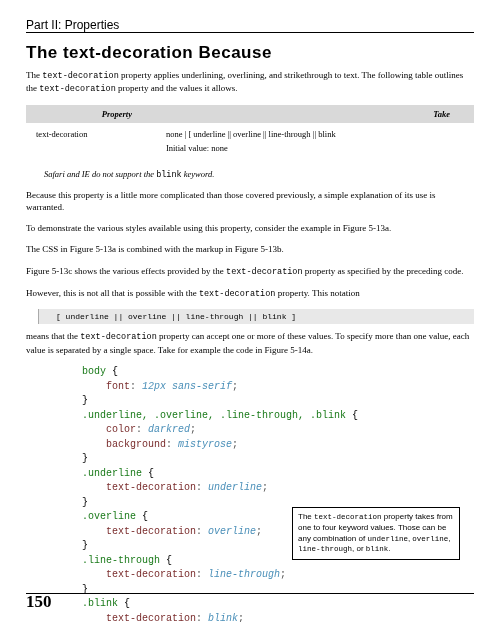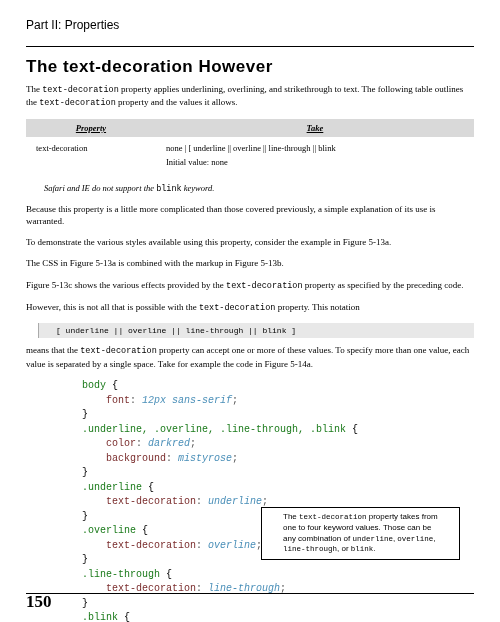--- a/index.html
+++ b/index.html
@@ -10,21 +10,21 @@
       font-family: Georgia, "Times New Roman", serif;
       font-size: 9px;
       color: #000;
       padding: 18px 26px 16px 26px;
       position: relative;
     }
     .part-title {
       font-family: "Helvetica Neue", Helvetica, Arial, sans-serif;
       font-size: 12px;
       font-weight: 400;
-      padding-bottom: 14px;
+      padding-bottom: 0;
       border-bottom: 1px solid #000;
       margin-bottom: 10px;
     }
     .main-title {
       font-family: "Helvetica Neue", Helvetica, Arial, sans-serif;
       font-size: 17px;
       font-weight: 700;
       letter-spacing: 0.5px;
       margin-bottom: 6px;
     }
@@ -38,26 +38,25 @@
       font-size: 8.5px;
     }
     table.prop-table {
       width: 100%;
       border-collapse: collapse;
       margin: 7px 0 10px 0;
       font-size: 8.5px;
     }
     table.prop-table th {
       background: #d9d9d9;
-      text-align: center;
+      text-align: right;
       font-family: Georgia, serif;
       font-style: italic;
       font-weight: 700;
-      padding: 4px 10px;
-      text-decoration: underline;
+      padding: 4px 24px;
     }
     table.prop-table td {
       padding: 6px 10px;
       vertical-align: top;
       font-family: Georgia, serif;
     }
     table.prop-table td.prop-name {
       width: 29%;
     }
     .initial-val {
@@ -94,27 +93,27 @@
       font-size: 8.5px;
       font-weight: 400;
       margin-top: 3px;
       margin-left: 60px;
       padding-left: 20px;
     }
     .callout-box {
       position: absolute;
       right: 40px;
       bottom: 62px;
-      width: 199px;
+      width: 168px;
       border: 1px solid #000;
       background: #fff;
       font-family: "Helvetica Neue", Helvetica, Arial, sans-serif;
       font-size: 8px;
       line-height: 1.3;
-      padding: 4px 21px;
+      padding: 4px 5px;
     }
     .callout-box code {
       font-family: "Courier New", Courier, monospace;
       font-size: 7.5px;
     }
     .page-number {
       position: absolute;
       bottom: 10px;
       left: 26px;
       font-family: Georgia, serif;
@@ -127,21 +126,21 @@
       left: 26px;
       right: 26px;
       border-top: 1px solid #000;
     }
   </style>
 </head>
 <body>
 
 <div class="part-title">Part II: Properties</div>
 
-<h1 class="main-title">The text-decoration However</h1>
+<h1 class="main-title">The text-decoration Because</h1>
 
 <p class="body">
   <span>The </span><code class="inline">text-decoration</code><span> property applies underlining, overlining, and strikethrough to text. The following table outlines the </span><code class="inline">text-decoration</code><span> property and the values it allows.</span>
 </p>
 
 <table class="prop-table">
   <thead>
     <tr>
       <th>Property</th>
       <th>Take</th>

